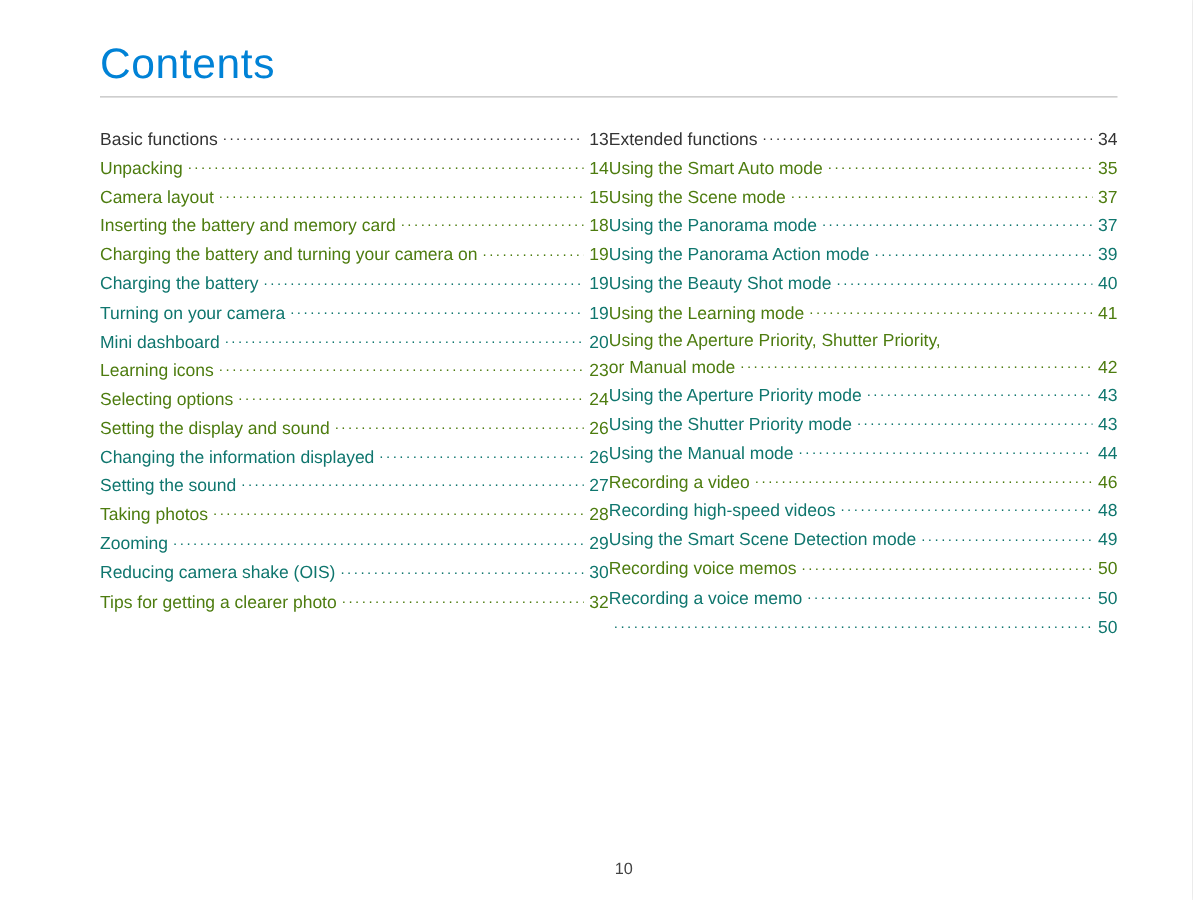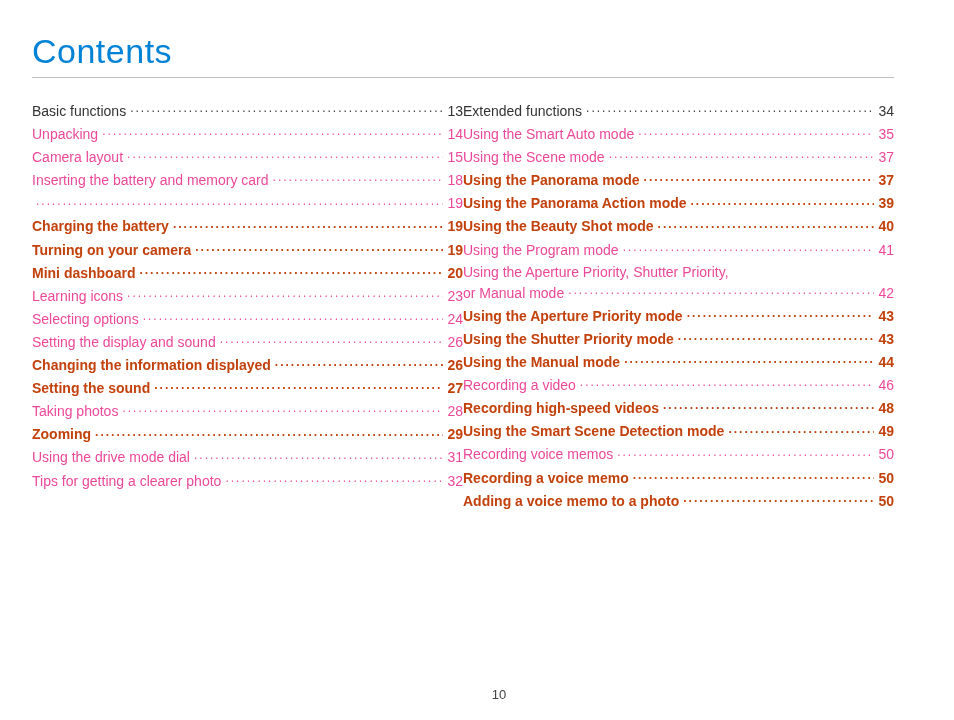--- a/index.html
+++ b/index.html
@@ -1,18 +1,18 @@
 <!DOCTYPE html>
 <html><head>
 <meta charset="utf-8">
 <style>
   html,body{margin:0;padding:0;background:#ebebeb;}
   .page{
     width:954px;height:720px;background:#fff;margin:0;
-    box-sizing:border-box;padding:32px 60px 20px 32px;
+    box-sizing:border-box;padding:32px 60px 20px 80px;
     font-family:"Helvetica Neue",Helvetica,Arial,sans-serif;
     position:relative;color:#5a5a5a;
     box-shadow:0 0 4px rgba(0,0,0,.15);
   }
   h1.title{
     color:#0082d6;font-weight:400;font-size:34px;
     margin:0 0 6px 0;letter-spacing:.5px;
     font-stretch:condensed;
   }
   .rule{height:1px;background:#bfbfbf;margin:0 0 24px 0;}
@@ -27,24 +27,24 @@
   .row .dots{
     flex:1 1 auto;overflow:hidden;position:relative;
     margin:0 4px;height:1em;
   }
   .row .dots::after{
     content:"..................................................................................................................................";
     position:absolute;left:0;bottom:0;color:inherit;letter-spacing:2px;
     font-size:12px;
   }
   .row .pg{flex:0 0 auto;}
-  .link{color:#ec4899;}
+  .link{color:#4d7c0f;}
   .section .label,.section .pg{color:#333;font-weight:400;}
   .section .dots::after{color:#333;}
-  .sub{color:#c2410c;font-weight:bold;}
+  .sub{color:#0f766e;}
   .footer{
     position:absolute;bottom:18px;left:0;right:0;text-align:center;
     font-size:13px;color:#444;margin-left:44px;
   }
 </style>
 </head>
 <body>
 <div class="page">
 
 <h1 class="title">Contents</h1>
@@ -66,20 +66,21 @@
           <span class="label">Camera layout</span>
           <span class="dots"></span>
           <span class="pg">15</span>
         </div>
         <div class="row link">
           <span class="label">Inserting the battery and memory card</span>
           <span class="dots"></span>
           <span class="pg">18</span>
         </div>
         <div class="row link">
+          <span class="label">Charging the battery and turning your camera on</span>
           <span class="dots"></span>
           <span class="pg">19</span>
         </div>
         <div class="row sub">
           <span class="label">Charging the battery</span>
           <span class="dots"></span>
           <span class="pg">19</span>
         </div>
         <div class="row sub">
           <span class="label">Turning on your camera</span>
@@ -119,24 +120,24 @@
         <div class="row link">
           <span class="label">Taking photos</span>
           <span class="dots"></span>
           <span class="pg">28</span>
         </div>
         <div class="row sub">
           <span class="label">Zooming</span>
           <span class="dots"></span>
           <span class="pg">29</span>
         </div>
-        <div class="row link">
-          <span class="label">Using the drive mode dial</span>
-          <span class="dots"></span>
-          <span class="pg">31</span>
+        <div class="row sub">
+          <span class="label">Reducing camera shake (OIS)</span>
+          <span class="dots"></span>
+          <span class="pg">30</span>
         </div>
         <div class="row link">
           <span class="label">Tips for getting a clearer photo</span>
           <span class="dots"></span>
           <span class="pg">32</span>
         </div>
       </div>
   <div class="col" id="col1">
         <div class="row section">
           <span class="label">Extended functions</span>
@@ -162,21 +163,21 @@
           <span class="label">Using the Panorama Action mode</span>
           <span class="dots"></span>
           <span class="pg">39</span>
         </div>
         <div class="row sub">
           <span class="label">Using the Beauty Shot mode</span>
           <span class="dots"></span>
           <span class="pg">40</span>
         </div>
         <div class="row link">
-          <span class="label">Using the Program mode</span>
+          <span class="label">Using the Learning mode</span>
           <span class="dots"></span>
           <span class="pg">41</span>
         </div>
         <div>
           <div class="row link">
             <span class="line1 label">Using the Aperture Priority, Shutter Priority,</span>
           </div>
           <div class="row link" style="margin-top: -2px;">
             <span class="label">or Manual mode</span>
             <span class="dots"></span>
@@ -217,21 +218,20 @@
           <span class="label">Recording voice memos</span>
           <span class="dots"></span>
           <span class="pg">50</span>
         </div>
         <div class="row sub">
           <span class="label">Recording a voice memo</span>
           <span class="dots"></span>
           <span class="pg">50</span>
         </div>
         <div class="row sub">
-          <span class="label">Adding a voice memo to a photo</span>
           <span class="dots"></span>
           <span class="pg">50</span>
         </div>
       </div>
 </div>
 
 <div class="footer">10</div>
 
 </div>
 

